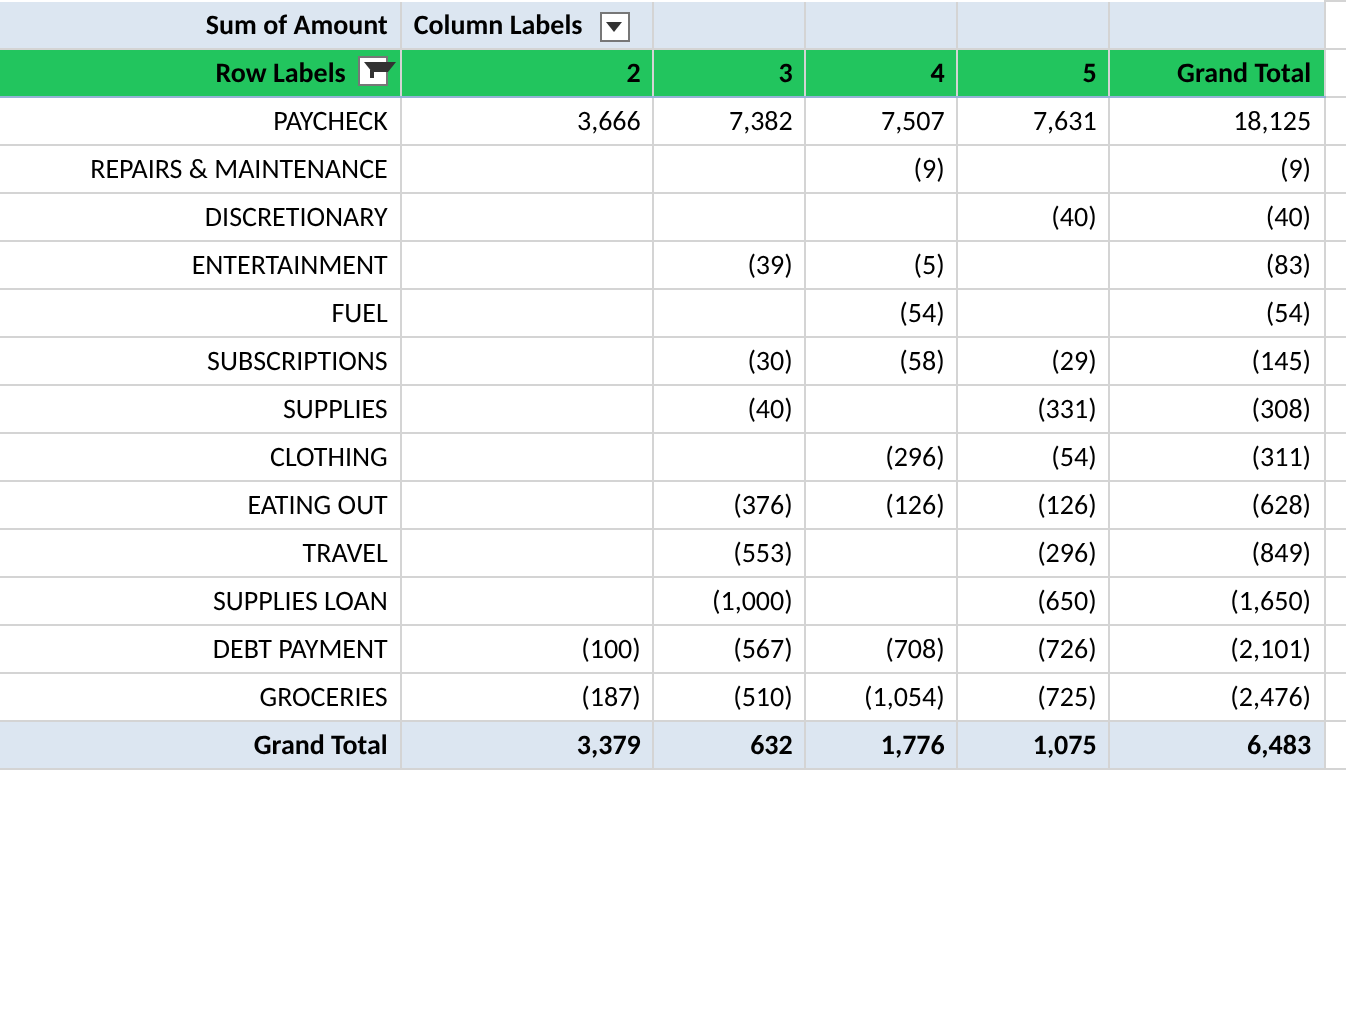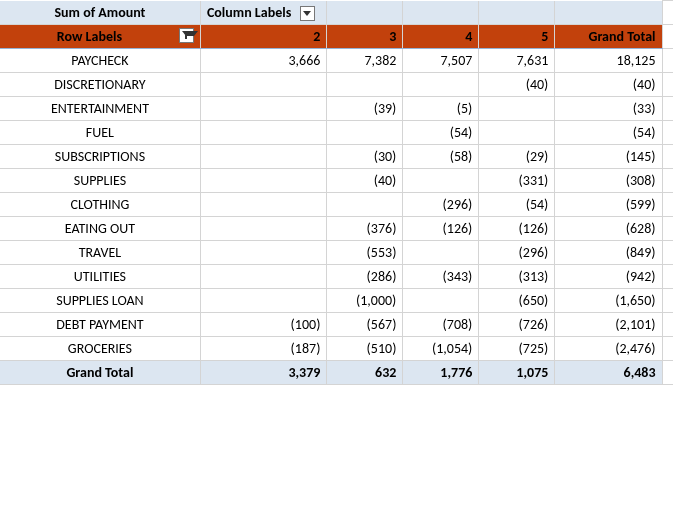--- a/index.html
+++ b/index.html
@@ -1,23 +1,23 @@
 <!DOCTYPE html>
 <html><head>
 <meta charset="utf-8">
 <style>
 html,body{margin:0;padding:0;font-family:Calibri,Arial,sans-serif;font-size:14px;color:#000;background:#fff}
 .table{display:table;border-collapse:collapse;width:673px}
 .row{display:table-row}
 .cell{display:table-cell;padding:3px 6px;border-right:1px solid #d4d4d4;border-bottom:1px solid #d4d4d4;vertical-align:middle;white-space:nowrap}
 .hdr{background:#dce6f1;font-weight:bold}
-.hdr2{background:#c2410c;font-weight:bold;border-bottom:1px solid #95b3d7}
+.hdr2{background:#22c55e;font-weight:bold;border-bottom:1px solid #95b3d7}
 .ftr{background:#dce6f1;font-weight:bold;border-top:1px solid #95b3d7}
 .num{text-align:right}
-.label{text-align:center;width:180px}
+.label{text-align:right;width:180px}
 .col2{width:100px}
 .colN{width:60px}
 .gt{width:90px}
 .drop{display:inline-block;width:13px;height:13px;border:1px solid #777;background:#fff;position:relative;vertical-align:middle;margin-left:6px;cursor:pointer}
 .drop.arrow::after{content:"";position:absolute;left:2px;top:4px;border-left:4px solid transparent;border-right:4px solid transparent;border-top:5px solid #333}
 .drop.filter::after{content:"";position:absolute;left:2px;top:2px;width:8px;height:4px;border-left:4px solid transparent;border-right:4px solid transparent;border-top:5px solid #333}
 .drop.filter::before{content:"";position:absolute;left:5px;top:6px;width:2px;height:4px;background:#333}
 .edge{display:table-cell;width:10px;border-left:1px solid #d4d4d4;border-bottom:1px solid #d4d4d4}
 .edge-top{border-top:1px solid #d4d4d4}
 </style>
@@ -55,35 +55,44 @@
 <div class="row">
       <div class="cell label">PAYCHECK</div>
       <div class="cell num col2">3,666</div>
       <div class="cell num colN">7,382</div>
       <div class="cell num colN">7,507</div>
       <div class="cell num colN">7,631</div>
       <div class="cell num gt">18,125</div>
       <div class="edge"></div>
     </div>
     <div class="row">
+      <div class="cell label">REPAIRS &amp; MAINTENANCE</div>
+      <div class="cell num col2"></div>
+      <div class="cell num colN"></div>
+      <div class="cell num colN">(9)</div>
+      <div class="cell num colN"></div>
+      <div class="cell num gt">(9)</div>
+      <div class="edge"></div>
+    </div>
+    <div class="row">
       <div class="cell label">DISCRETIONARY</div>
       <div class="cell num col2"></div>
       <div class="cell num colN"></div>
       <div class="cell num colN"></div>
       <div class="cell num colN">(40)</div>
       <div class="cell num gt">(40)</div>
       <div class="edge"></div>
     </div>
     <div class="row">
       <div class="cell label">ENTERTAINMENT</div>
       <div class="cell num col2"></div>
       <div class="cell num colN">(39)</div>
       <div class="cell num colN">(5)</div>
       <div class="cell num colN"></div>
-      <div class="cell num gt">(33)</div>
+      <div class="cell num gt">(83)</div>
       <div class="edge"></div>
     </div>
     <div class="row">
       <div class="cell label">FUEL</div>
       <div class="cell num col2"></div>
       <div class="cell num colN"></div>
       <div class="cell num colN">(54)</div>
       <div class="cell num colN"></div>
       <div class="cell num gt">(54)</div>
       <div class="edge"></div>
@@ -105,48 +114,39 @@
       <div class="cell num colN">(331)</div>
       <div class="cell num gt">(308)</div>
       <div class="edge"></div>
     </div>
     <div class="row">
       <div class="cell label">CLOTHING</div>
       <div class="cell num col2"></div>
       <div class="cell num colN"></div>
       <div class="cell num colN">(296)</div>
       <div class="cell num colN">(54)</div>
-      <div class="cell num gt">(599)</div>
+      <div class="cell num gt">(311)</div>
       <div class="edge"></div>
     </div>
     <div class="row">
       <div class="cell label">EATING OUT</div>
       <div class="cell num col2"></div>
       <div class="cell num colN">(376)</div>
       <div class="cell num colN">(126)</div>
       <div class="cell num colN">(126)</div>
       <div class="cell num gt">(628)</div>
       <div class="edge"></div>
     </div>
     <div class="row">
       <div class="cell label">TRAVEL</div>
       <div class="cell num col2"></div>
       <div class="cell num colN">(553)</div>
       <div class="cell num colN"></div>
       <div class="cell num colN">(296)</div>
       <div class="cell num gt">(849)</div>
-      <div class="edge"></div>
-    </div>
-    <div class="row">
-      <div class="cell label">UTILITIES</div>
-      <div class="cell num col2"></div>
-      <div class="cell num colN">(286)</div>
-      <div class="cell num colN">(343)</div>
-      <div class="cell num colN">(313)</div>
-      <div class="cell num gt">(942)</div>
       <div class="edge"></div>
     </div>
     <div class="row">
       <div class="cell label">SUPPLIES LOAN</div>
       <div class="cell num col2"></div>
       <div class="cell num colN">(1,000)</div>
       <div class="cell num colN"></div>
       <div class="cell num colN">(650)</div>
       <div class="cell num gt">(1,650)</div>
       <div class="edge"></div>

